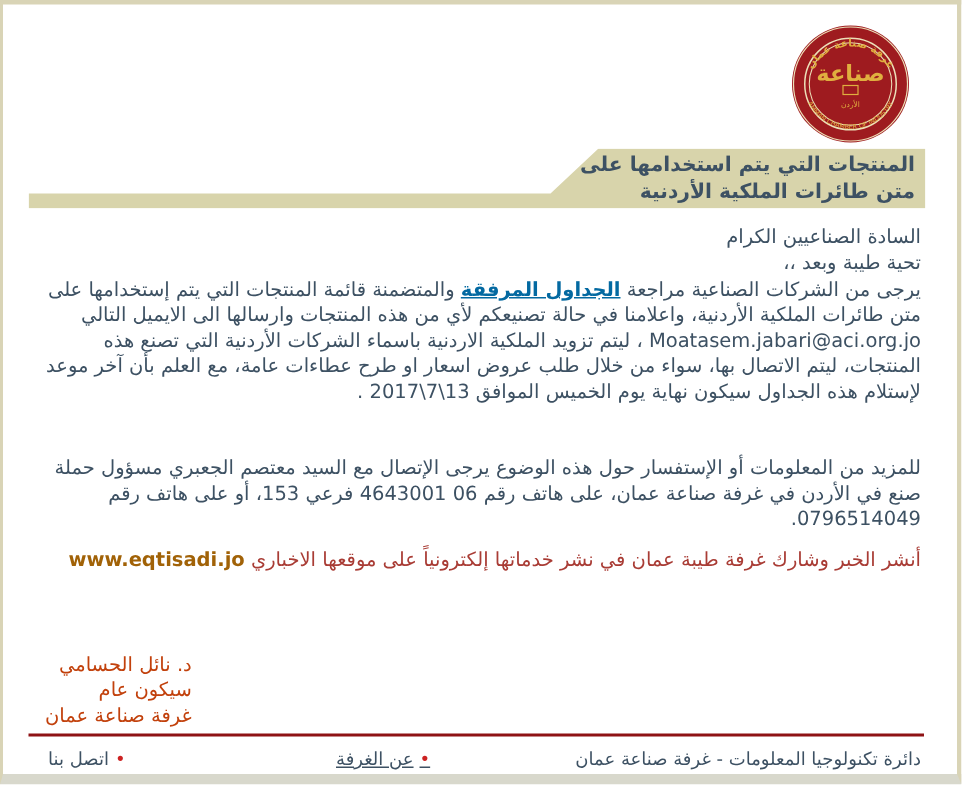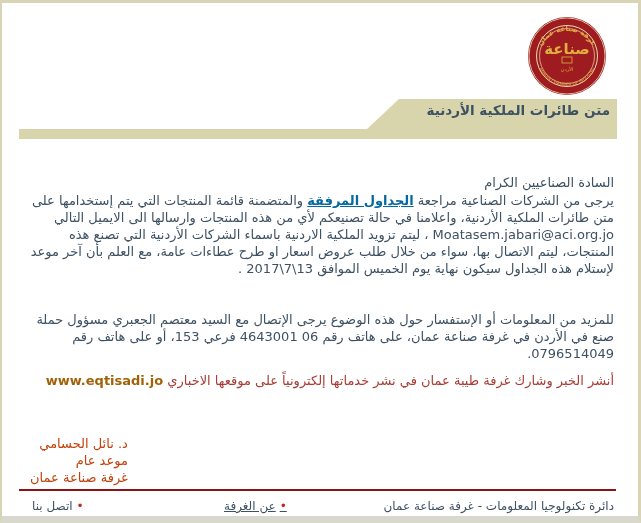--- a/index.html
+++ b/index.html
@@ -21,21 +21,21 @@
   }
   .ribbon-title {
     position:absolute; top:2px; right:7px; width:232px;
     direction:rtl; text-align:right;
     font-size:13.5px; font-weight:bold; line-height:18px; color:#3d5163;
   }
   
   .content {
     position:absolute; top:147px; right:24px; left:24px;
     direction:rtl; text-align:right;
-    font-size:13px; line-height:17px; color:#3d5163;margin-top:24px;
+    font-size:13px; line-height:17px; color:#3d5163;
   }
   .p1 { margin-top:1px; }
   .p2 { margin-top:34px;text-align:right; }
   .share-line { margin-top:10px; color:#a93c35; }
   .attach-link { color:#0369a1; font-weight:bold; text-decoration:underline; cursor:pointer; }
   .email { direction:ltr; unicode-bidi:isolate; cursor:pointer; }
   .share-link { color:#a16207; font-weight:bold; cursor:pointer; direction:ltr; unicode-bidi:isolate; }
   
   .signature {
     position:absolute; top:432px; left:28px;
@@ -74,37 +74,39 @@
     <text x="40" y="38" text-anchor="middle" font-size="15" font-weight="bold" fill="#e0af3f">صناعة</text>
     <rect x="35" y="41" width="10" height="6" fill="none" stroke="#e0af3f" stroke-width="0.8"></rect>
     <text x="40" y="55" text-anchor="middle" font-size="5" fill="#e0af3f">الأردن</text>
     <text font-size="4.3" fill="#e0af3f">
       <textPath href="#arcBottom" startOffset="50%" text-anchor="middle">AMMAN CHAMBER OF INDUSTRY</textPath>
     </text>
   </svg>
 
   <div class="ribbon">
     <div class="ribbon-title">
+      <span style="display:block">المنتجات التي يتم استخدامها على</span>
       <span style="display:block">متن طائرات الملكية الأردنية</span>
     </div>
   </div>
 
   <div class="content">
     <div>السادة الصناعيين الكرام</div>
+    <div>تحية طيبة وبعد ،،</div>
 
     <p class="p1"><span>يرجى من الشركات الصناعية مراجعة </span><span class="attach-link">الجداول المرفقة</span><span> والمتضمنة قائمة المنتجات التي يتم إستخدامها على متن طائرات الملكية الأردنية، واعلامنا في حالة تصنيعكم لأي من هذه المنتجات وارسالها الى الايميل التالي </span><span class="email">Moatasem.jabari@aci.org.jo</span><span> ، ليتم تزويد الملكية الاردنية باسماء الشركات الأردنية التي تصنع هذه المنتجات، ليتم الاتصال بها، سواء من خلال طلب عروض اسعار او طرح عطاءات عامة، مع العلم بأن آخر موعد لإستلام هذه الجداول سيكون نهاية يوم الخميس الموافق 13\7\2017 .</span></p>
 
     <p class="p2">للمزيد من المعلومات أو الإستفسار حول هذه الوضوع يرجى الإتصال مع السيد معتصم الجعبري مسؤول حملة صنع في الأردن في غرفة صناعة عمان، على هاتف رقم 06 4643001 فرعي 153، أو على هاتف رقم 0796514049.</p>
 
     <p class="share-line"><span>أنشر الخبر وشارك غرفة طيبة عمان في نشر خدماتها إلكترونياً على موقعها الاخباري </span><span class="share-link">www.eqtisadi.jo</span></p>
   </div>
 
   <div class="signature">
     <div>د. نائل الحسامي</div>
-    <div>موعد عام</div>
+    <div>سيكون عام</div>
     <div>غرفة صناعة عمان</div>
   </div>
 
   <div class="rule"></div>
 
   <div class="footer">
     <span class="footer-dept">دائرة تكنولوجيا المعلومات - غرفة صناعة عمان</span>
     <span class="footer-link footer-about"><span class="bullet">•</span><span>عن الغرفة</span></span>
     <span class="footer-link footer-contact"><span class="bullet">•</span><span>اتصل بنا</span></span>
   </div>

